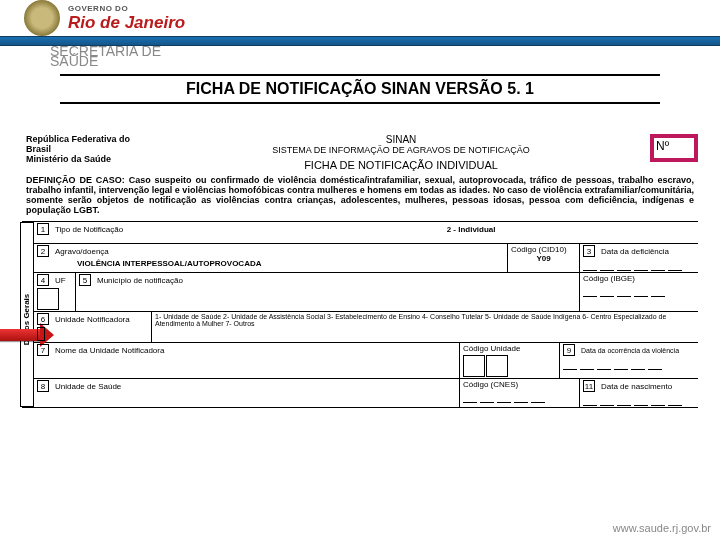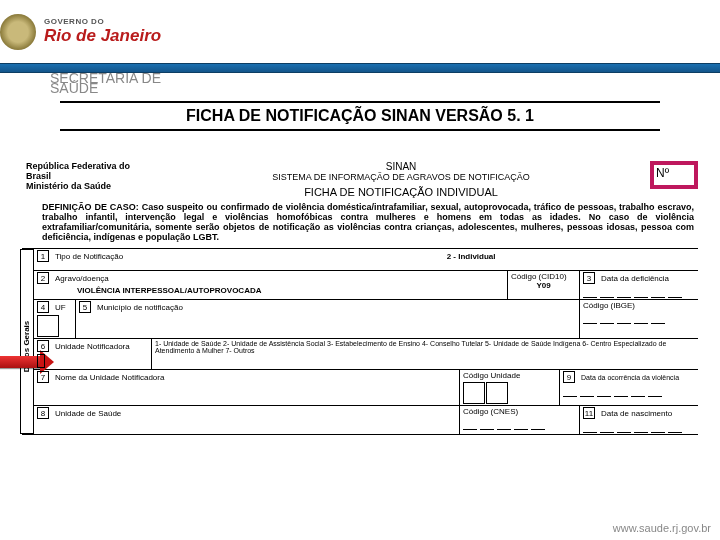--- a/index.html
+++ b/index.html
@@ -1,34 +1,34 @@
 <!DOCTYPE html>
 <html><head>
 <meta charset="utf-8">
 <style>
   * { margin: 0; padding: 0; box-sizing: border-box; }
   body { width: 720px; height: 540px; font-family: Arial, sans-serif; background: #fff; position: relative; overflow: hidden; }
-  .header-top { height: 63px; display: flex; align-items: center; padding: 0 0; }
+  .header-top { height: 36px; display: flex; align-items: center; padding: 0 24px; }
   .seal { width: 36px; height: 36px; border-radius: 50%; background: radial-gradient(#c9b97a 40%, #8a7a3a 70%); margin-right: 8px; }
   .brand { display: flex; flex-direction: column; color: #333; }
   .brand-small { font-size: 8px; letter-spacing: 0.5px; font-weight: 600; color: #555; }
   .brand-big { font-size: 17px; font-weight: 700; font-style: italic; color: #b91c1c; }
   .blue-bar { height: 10px; background: linear-gradient(#1a6fb0,#14558a); border-top: 1px solid #0d3d63; border-bottom: 1px solid #0d3d63; }
   .sub-org { font-size: 14px; color: #888; padding: 0 0 0 50px; line-height: 10px; }
   .title-wrap { border-top: 2px solid #000; border-bottom: 2px solid #000; margin: 8px 60px 0 60px; text-align: center; padding: 4px 0; }
   .page-title { font-size: 16px; font-weight: 700; }
   .form-area { margin: 30px 22px 0 22px; font-size: 9px; color: #000; position: relative; }
   .form-top { display: flex; align-items: flex-start; gap: 4px; }
   .left-col-top { width: 130px; font-size: 9px; font-weight: 700; border-right: 0; padding-left: 4px; }
   .center-top { flex: 1; text-align: center; font-weight: 400; }
   .center-top .sys-name { font-size: 10px; }
   .center-top .sys-desc { font-size: 9px; }
   .center-top .form-name { font-size: 11px; margin-top: 4px; }
   .n-box { width: 48px; border: 4px solid #be185d; font-size: 12px; padding: 1px 2px; height: 28px; }
-  .definition { font-size: 9px; font-weight: 700; margin: 4px 4px 6px 20px; text-align: justify; }
+  .definition { font-size: 9px; font-weight: 700; margin: 4px 4px 6px 4px; text-align: justify; }
   .grid { border-top: 1px solid #000; border-bottom: 1px solid #000; margin-top: 2px; position: relative; }
   .side-tab { position: absolute; left: -2px; top: 0; bottom: 0; width: 14px; border: 1px solid #000; }
   .side-tab span { position: absolute; left: -20px; top: 50%; transform: rotate(-90deg); transform-origin: center; font-size: 8px; font-weight: 700; white-space: nowrap; }
   .rows { margin-left: 12px; }
   .row { display: flex; align-items: stretch; border-bottom: 1px solid #000; min-height: 22px; }
   .row:last-child { border-bottom: none; }
   .cell { border-right: 1px solid #000; padding: 1px 3px; display: flex; flex-direction: column; justify-content: flex-start; position: relative; }
   .cell:last-child { border-right: none; }
   .fnum { display: inline-block; border: 1px solid #000; width: 12px; height: 12px; font-size: 8px; text-align: center; line-height: 11px; margin-right: 2px; font-weight: 400; }
   .label { font-size: 8px; }

